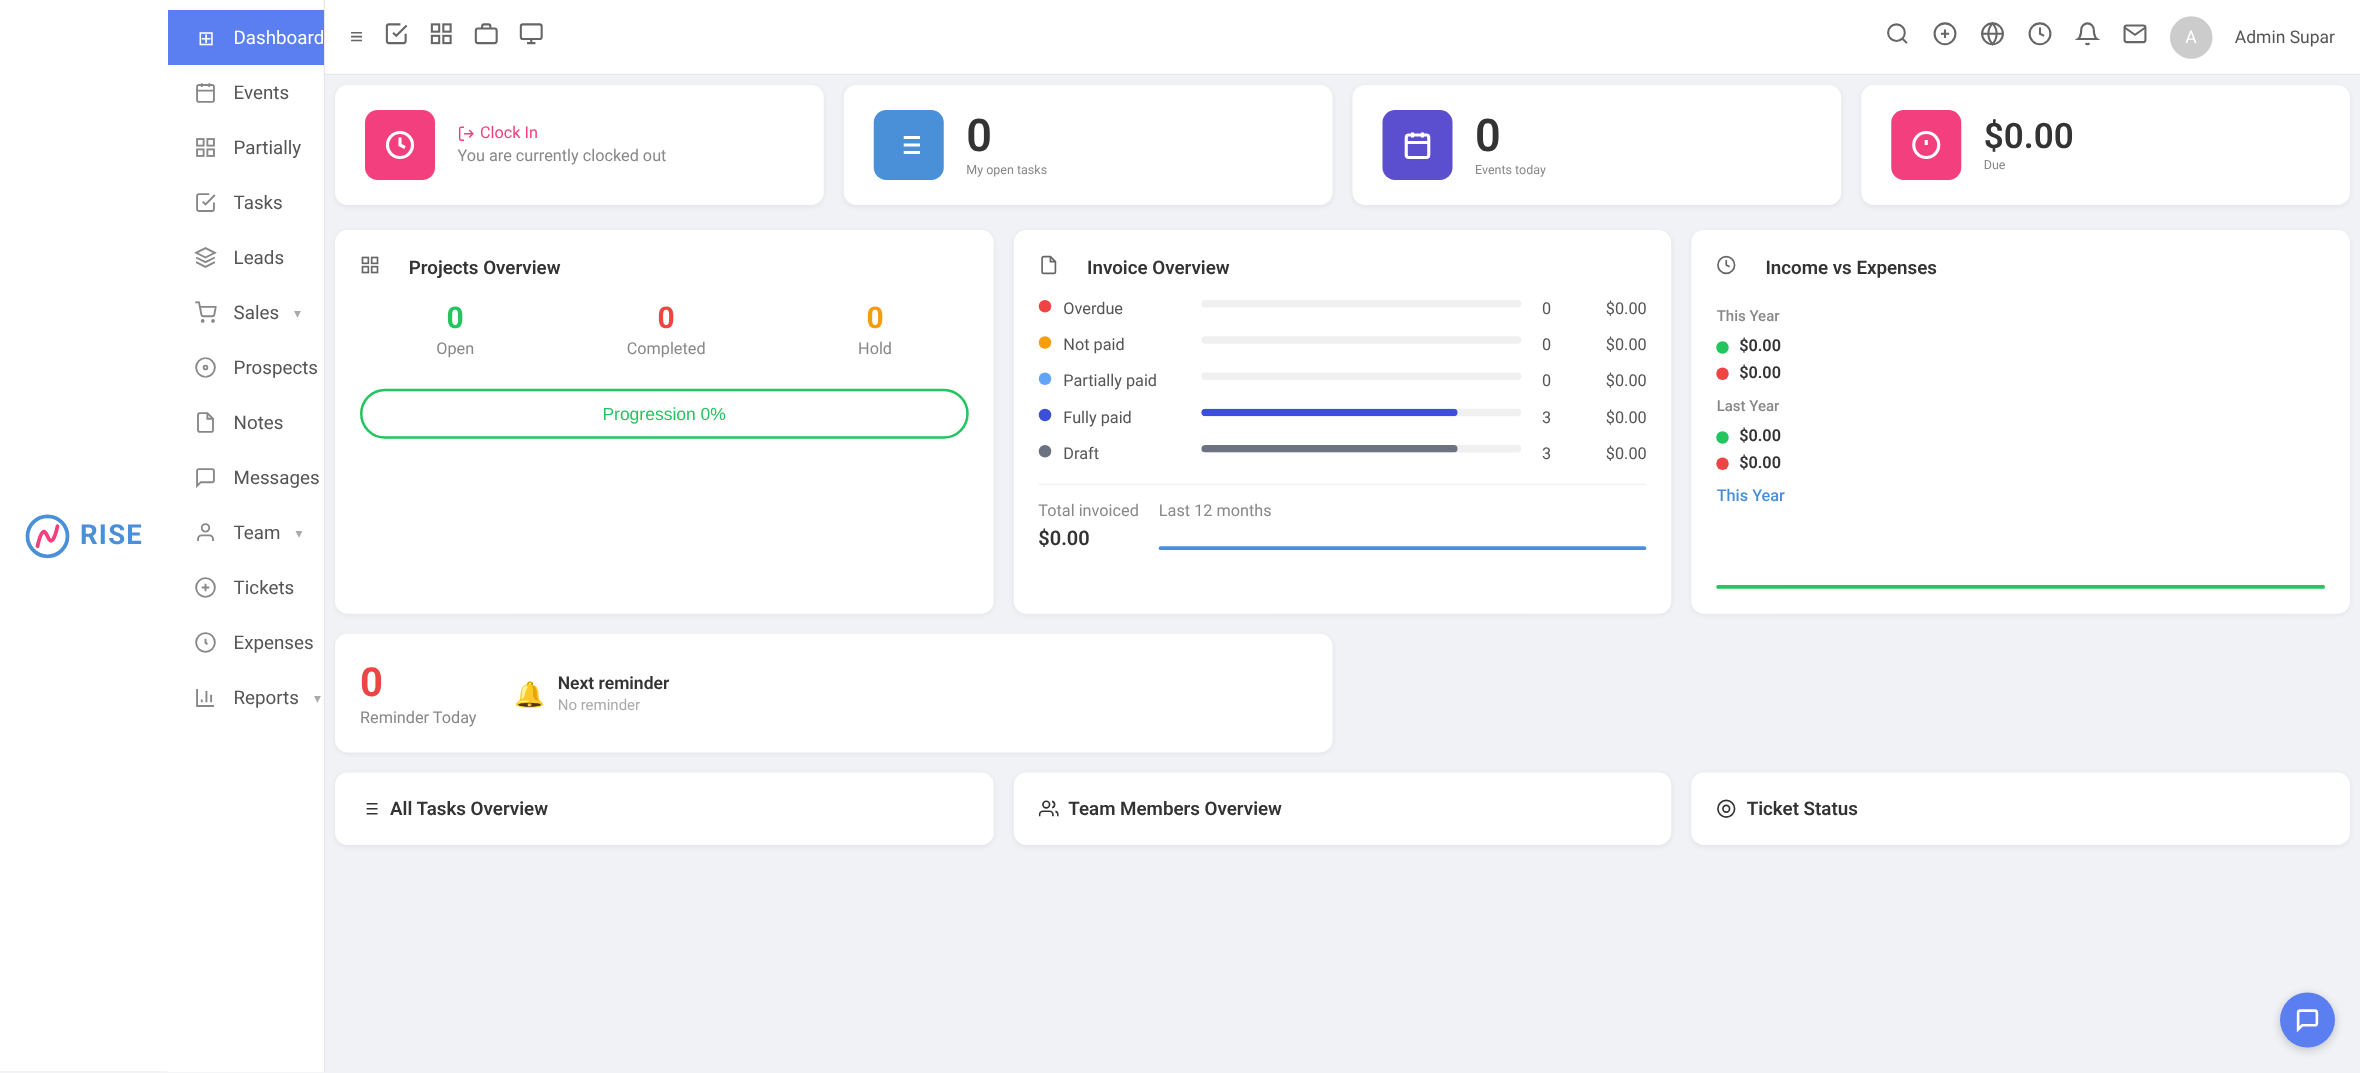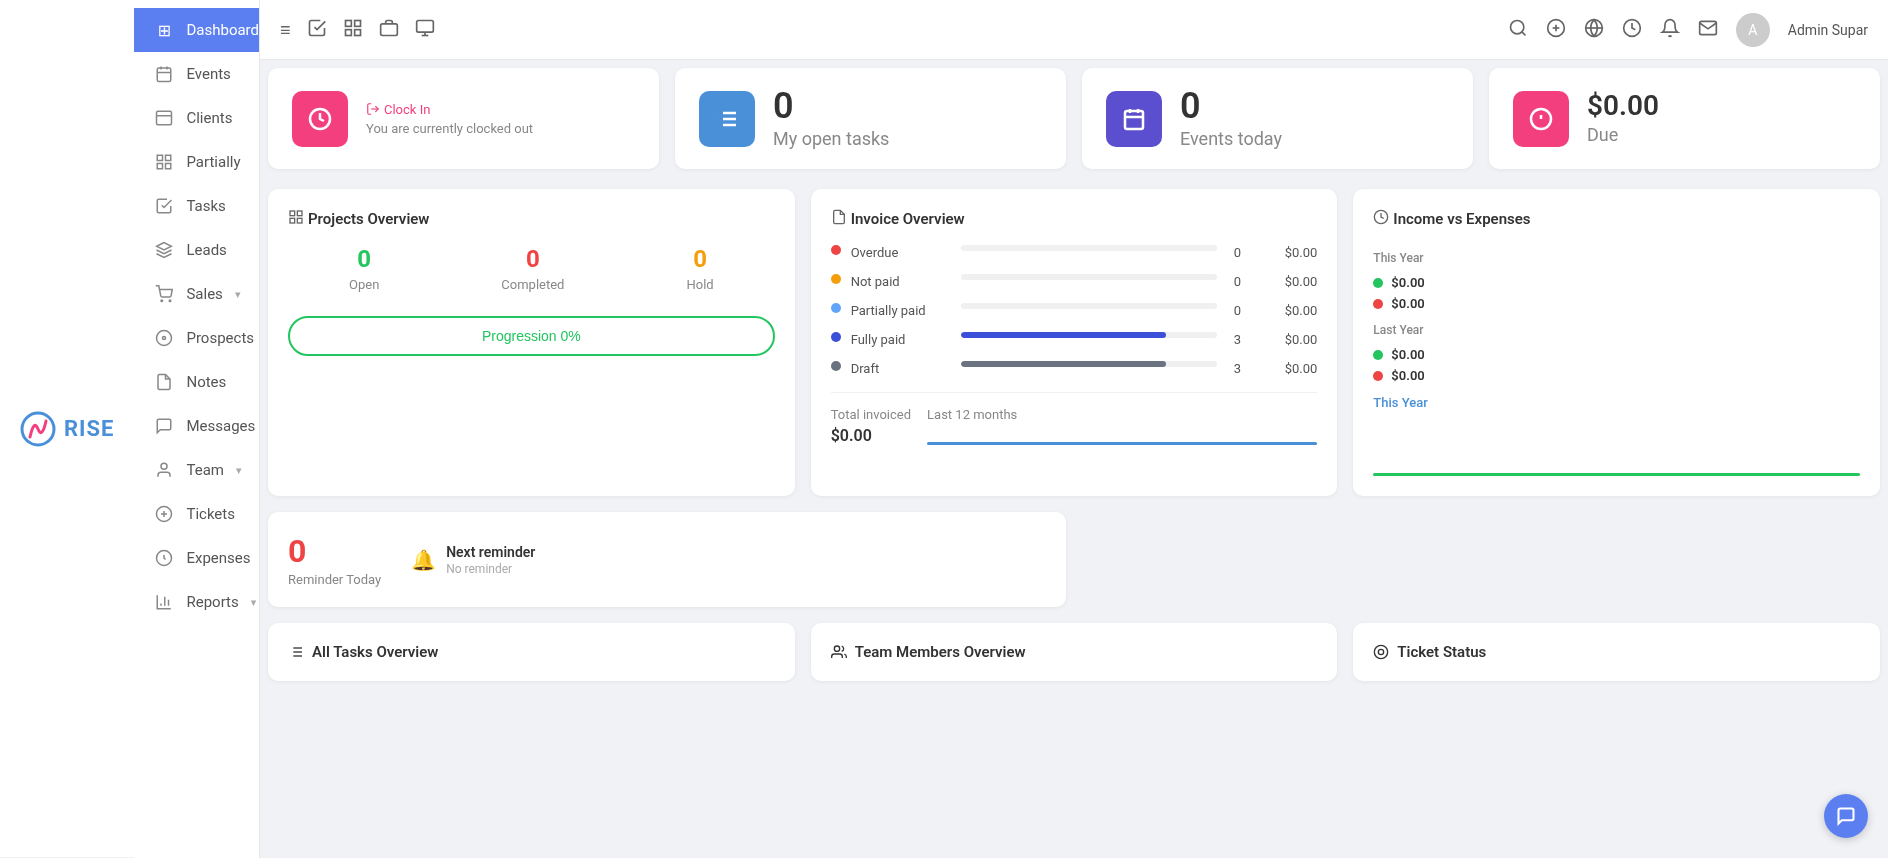--- a/index.html
+++ b/index.html
@@ -38,27 +38,27 @@
     .stat-card { background: #fff; border-radius: 10px; padding: 20px 24px; display: flex; align-items: center; gap: 18px; box-shadow: 0 1px 4px rgba(0,0,0,0.06); }
     .stat-icon-box { width: 56px; height: 56px; border-radius: 10px; display: flex; align-items: center; justify-content: center; font-size: 22px; color: #fff; flex-shrink: 0; }
     .stat-icon-box.pink { background: #f43f7f; }
     .stat-icon-box.blue { background: #4a90d9; }
     .stat-icon-box.purple { background: #5b4fcf; }
     .stat-icon-box.pink2 { background: #f43f7f; }
     .stat-content { flex: 1; }
     .stat-clock-link { color: #f43f7f; font-size: 13px; display: flex; align-items: center; gap: 4px; margin-bottom: 4px; }
     .stat-clock-sub { color: #888; font-size: 13px; }
     .stat-number { font-size: 36px; font-weight: 600; color: #333; line-height: 1; }
-    .stat-label { font-size: 18px; color: #888; margin-top: 4px; }
+    .stat-label { font-size: 10px; color: #888; margin-top: 4px; }
 
     
     .dashboard-grid { display: grid; grid-template-columns: 1fr 1fr 1fr; gap: 16px; margin-bottom: 16px; }
     .dashboard-grid-2 { display: grid; grid-template-columns: 1fr 1fr 1fr; gap: 16px; }
     .card { background: #fff; border-radius: 10px; padding: 20px; box-shadow: 0 1px 4px rgba(0,0,0,0.06); }
-    .card-title { font-size: 15px; font-weight: 600; color: #333; display: flex; align-items: center; gap: 4px; margin-bottom: 16px; }
+    .card-title { font-size: 15px; font-weight: 600; color: #333; display: flex; align-items: center; gap: 23px; margin-bottom: 16px; }
     .card-title-icon { font-size: 16px; color: #666; }
 
     
     .projects-stats { display: flex; justify-content: space-around; margin-bottom: 24px; text-align: center; }
     .proj-stat-num { font-size: 24px; font-weight: 700; }
     .proj-stat-num.green { color: #22c55e; }
     .proj-stat-num.red { color: #ef4444; }
     .proj-stat-num.orange { color: #f59e0b; }
     .proj-stat-label { font-size: 13px; color: #888; margin-top: 4px; }
     .progression-btn { border: 2px solid #22c55e; color: #22c55e; background: transparent; border-radius: 25px; padding: 10px 0; width: 100%; font-size: 14px; cursor: pointer; font-weight: 500; }
@@ -125,29 +125,20 @@
         <svg width="18" height="18" viewBox="0 0 24 24" fill="none" stroke="currentColor" stroke-width="2">
             <rect x="3" y="4" width="18" height="18" rx="2"></rect>
             <line x1="16" y1="2" x2="16" y2="6"></line>
             <line x1="8" y1="2" x2="8" y2="6"></line>
             <line x1="3" y1="10" x2="21" y2="10"></line>
           </svg>
       </span>
       <span>Events</span>
     </div>
 
-    <div class="nav-item">
-      <span class="nav-icon">
-        <svg width="18" height="18" viewBox="0 0 24 24" fill="none" stroke="currentColor" stroke-width="2">
-            <rect x="2" y="3" width="20" height="18" rx="2"></rect>
-            <line x1="2" y1="9" x2="22" y2="9"></line>
-          </svg>
-      </span>
-      <span>Clients</span>
-    </div>
 
     <div class="nav-item">
       <span class="nav-icon">
         <svg width="18" height="18" viewBox="0 0 24 24" fill="none" stroke="currentColor" stroke-width="2">
             <rect x="3" y="3" width="7" height="7"></rect>
             <rect x="14" y="3" width="7" height="7"></rect>
             <rect x="3" y="14" width="7" height="7"></rect>
             <rect x="14" y="14" width="7" height="7"></rect>
           </svg>
       </span>

